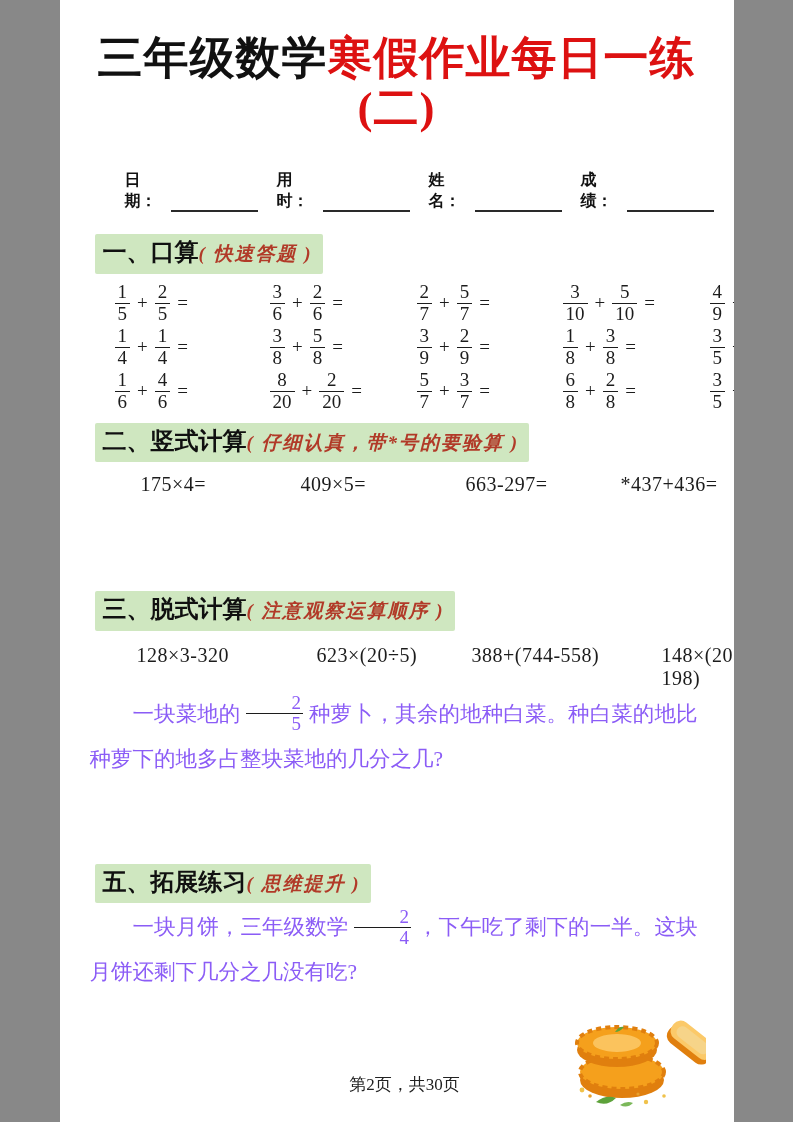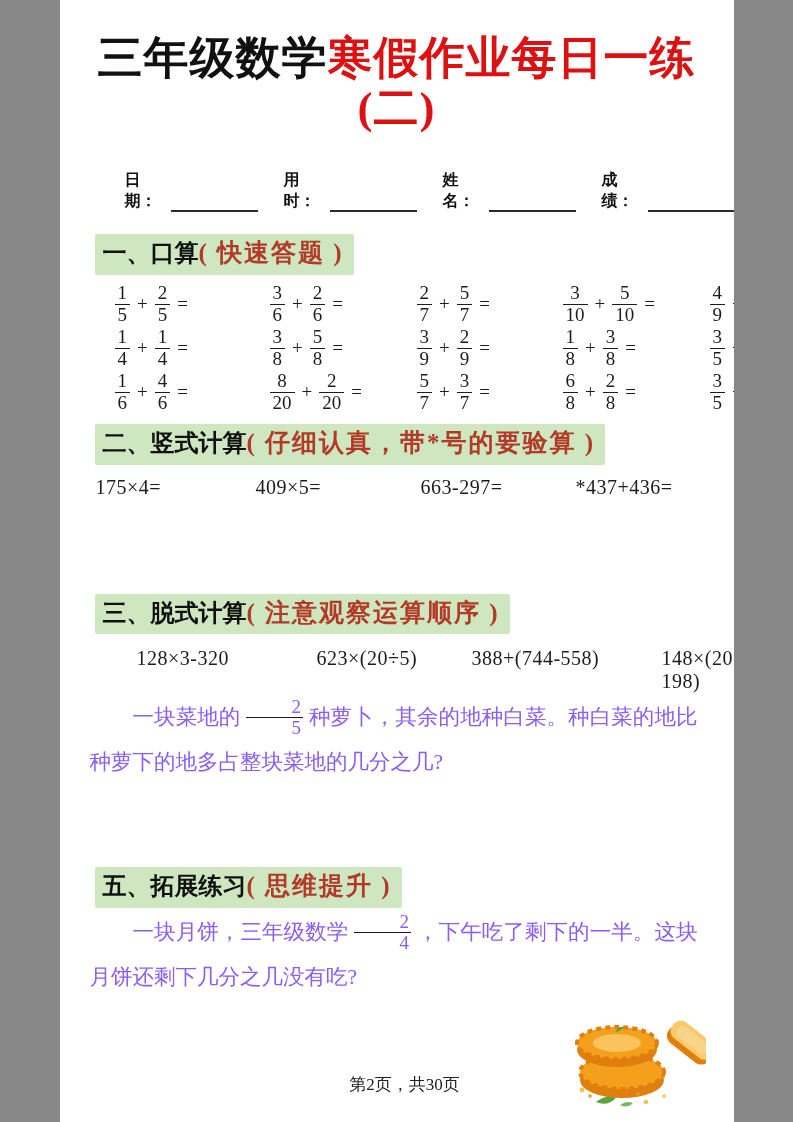--- a/index.html
+++ b/index.html
@@ -22,53 +22,53 @@
   
   .title{
     margin:0;padding-top:34px;text-align:center;
     font-size:45px;font-weight:bold;letter-spacing:1px;line-height:1.1;
   }
   .title .t-black{color:#111;}
   .title .t-red{color:var(--title-red);}
   
   .info{
     display:flex;justify-content:flex-start;align-items:flex-end;
-    margin:37px 60px 0 65px;gap:26px;
+    margin:37px 60px 0 65px;gap:19px;
     font-family:"Liberation Sans","DejaVu Sans",sans-serif;
     font-size:16px;font-weight:bold;color:#111;
   }
   .info .field{display:flex;align-items:flex-end;}
   .info .blank{
     display:inline-block;width:97px;height:16px;
     border-bottom:2px solid #2a2a2a;margin-left:4px;
   }
   
   .sec-h{
     display:inline-block;background:var(--highlight-green);
     margin-left:35px;padding:5px 10px 7px 8px;border-radius:2px;
     font-size:24px;font-weight:bold;color:#101010;line-height:1.15;
   }
   .sec-h .note{
-    color:var(--note-red);font-size:25px;font-weight:bold;letter-spacing:2px;
+    color:var(--note-red);font-size:19px;font-weight:bold;letter-spacing:2px;font-style:italic;
   }
   
   .oral{
     display:grid;grid-template-columns:155px 147px 146px 147px 1fr;
     padding:8px 30px 0 55px;row-gap:0;
     font-size:19px;
   }
   .prob{display:flex;align-items:center;gap:7px;height:44px;}
   .frac{display:inline-flex;flex-direction:column;align-items:center;line-height:1.1;}
   .frac .den{border-top:1.7px solid var(--rule);}
   .frac span{padding:0 3px;}
   .op{padding-bottom:2px;}
   
   .vrow{
     display:grid;grid-template-columns:160px 165px 155px auto;
-    padding-left:36px;margin-top:11px;font-size:20px;letter-spacing:0.5px;
+    padding-left:81px;margin-top:11px;font-size:20px;letter-spacing:0.5px;
   }
   .orow{
     display:grid;grid-template-columns:180px 155px 190px auto;
     padding-left:77px;margin-top:13px;font-size:20px;letter-spacing:0.5px;
   }
   
   .para{
     margin:2px 36px 0 30px;font-size:21.5px;line-height:45px;
     text-align:justify;text-indent:2em;color:#8b5cf6;
   }

